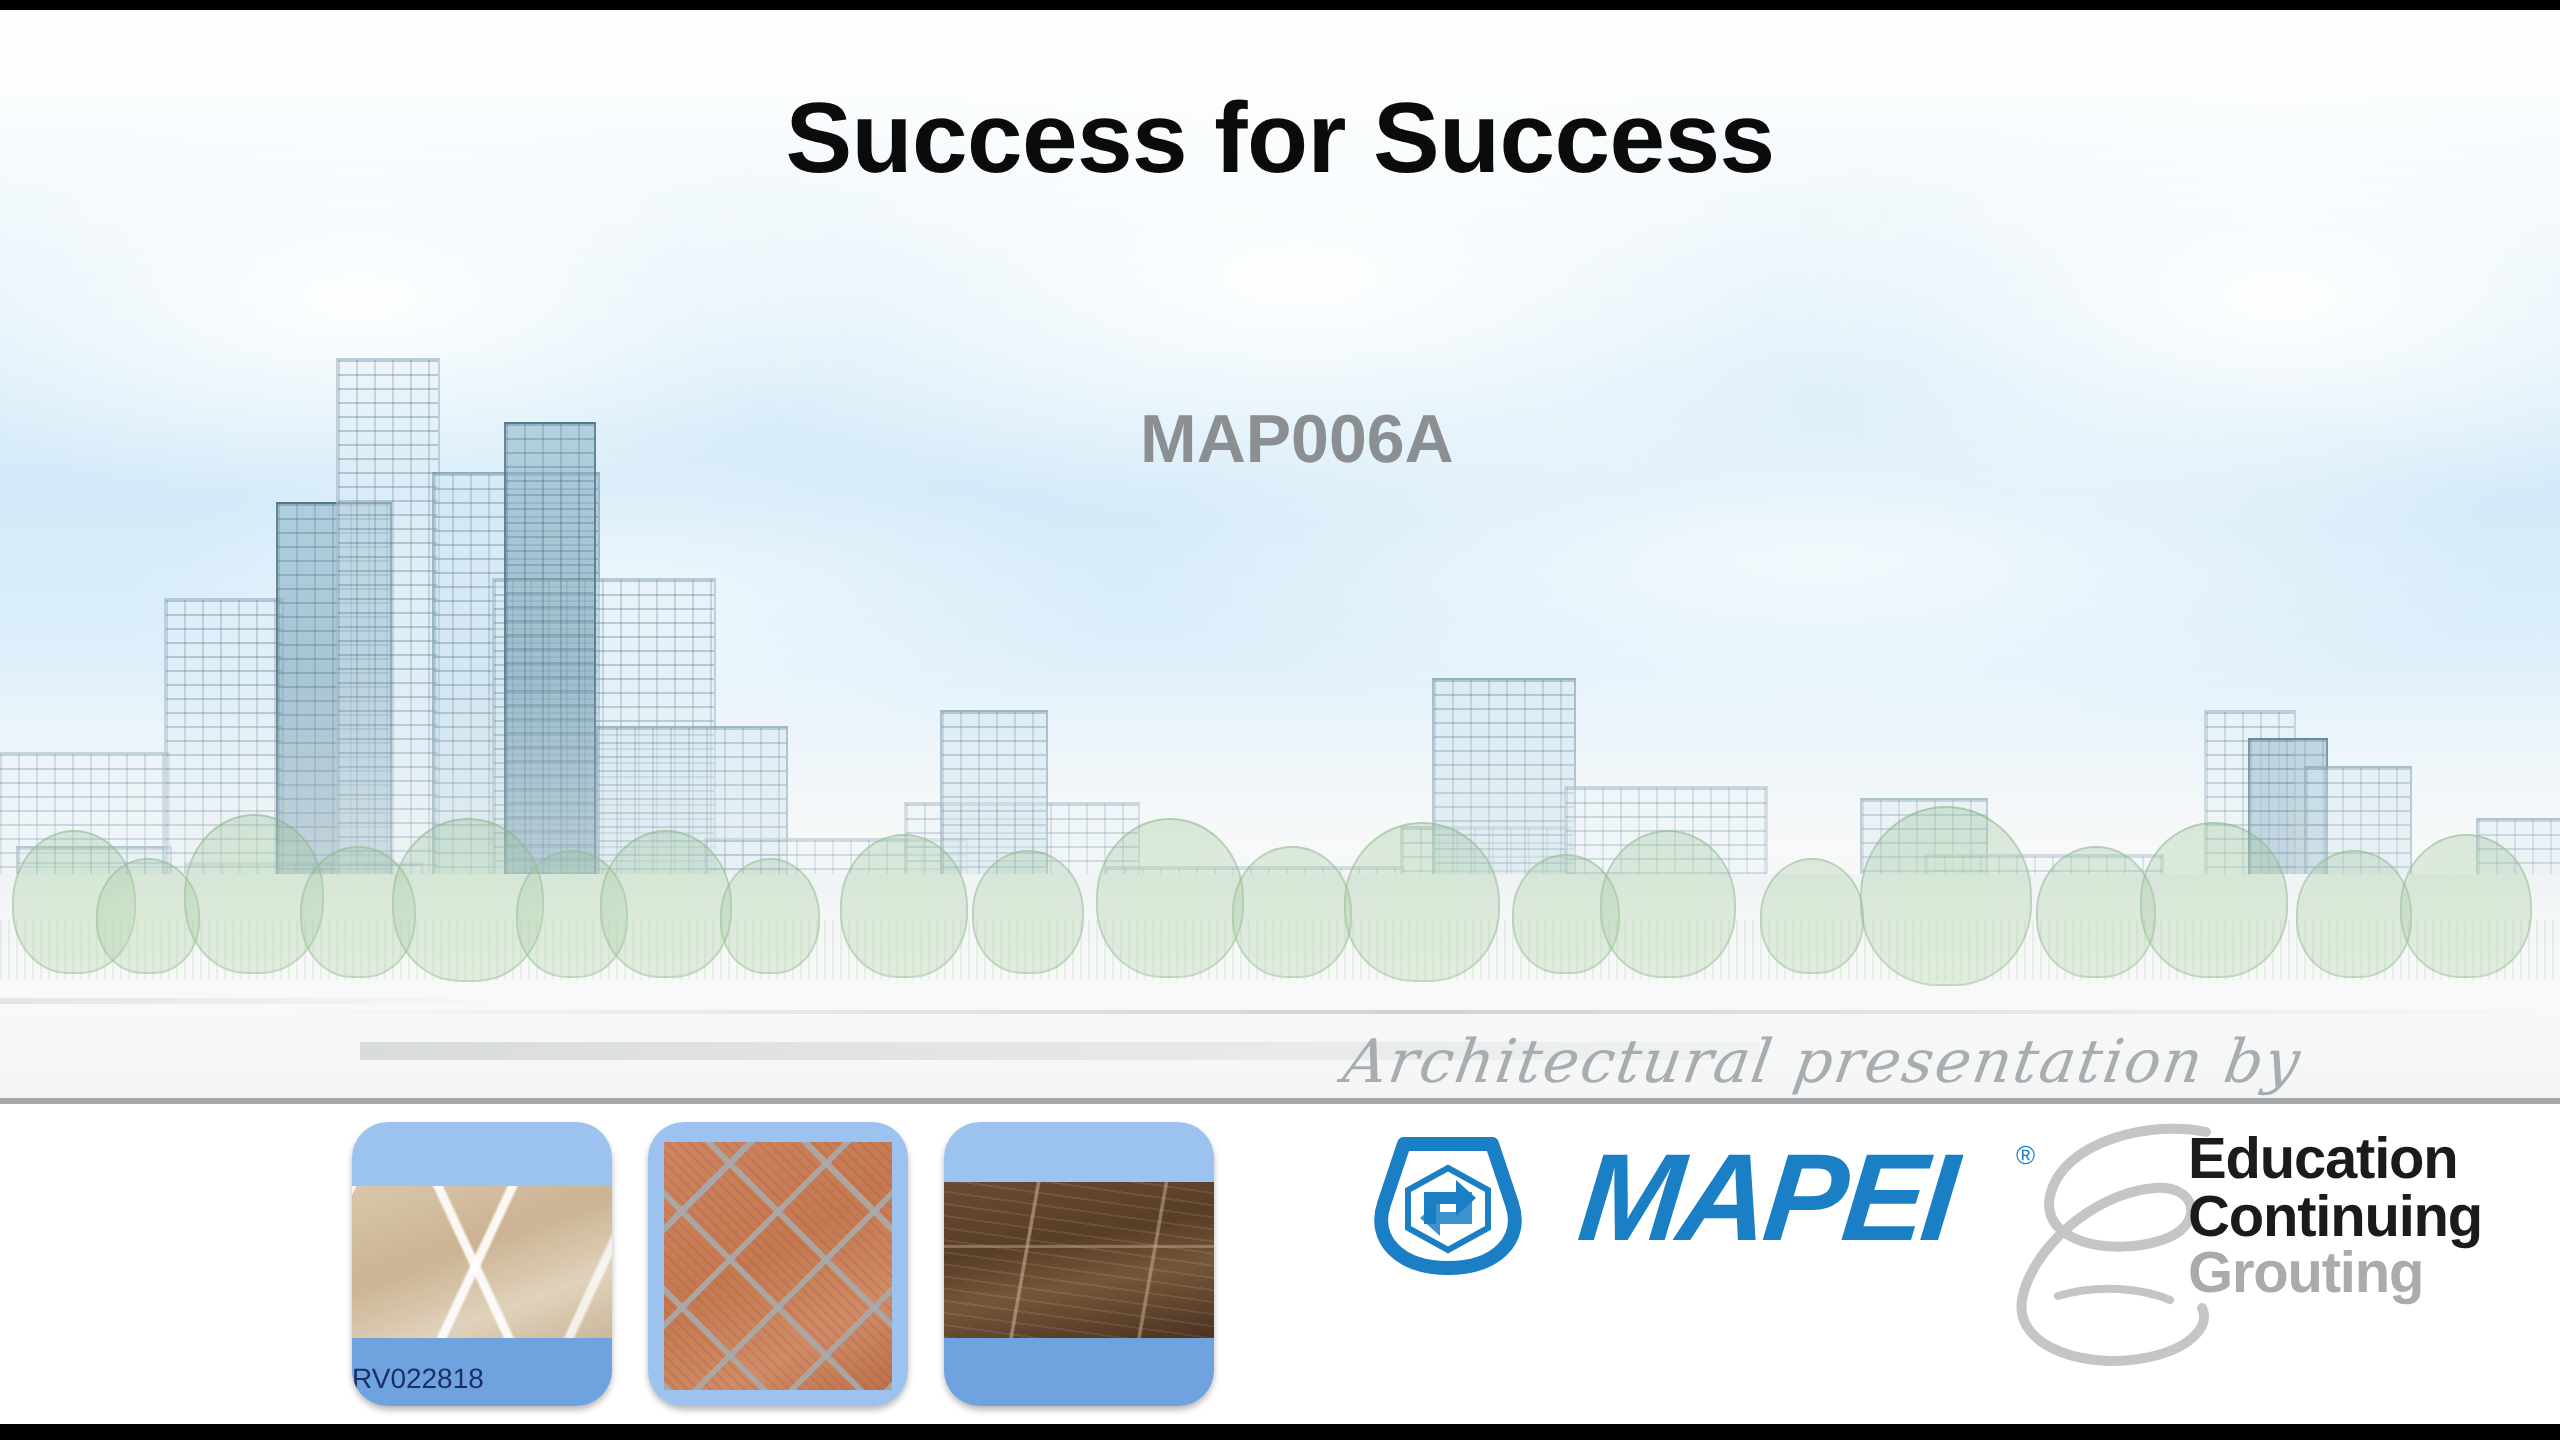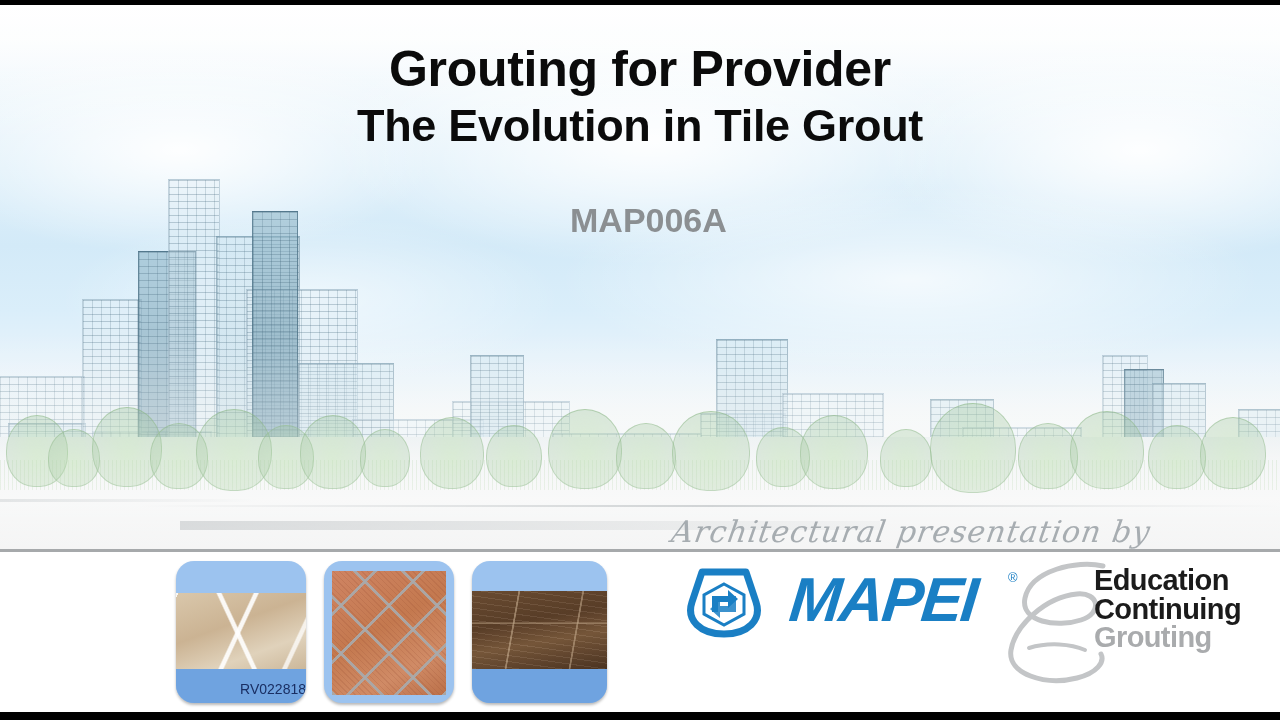--- a/index.html
+++ b/index.html
@@ -219,21 +219,21 @@
     content:""; position:absolute; inset:0;
     background:
       linear-gradient(to bottom, transparent 40%, rgba(200,175,145,.45) 40.6%, rgba(200,175,145,.45) 42%, transparent 42.6%);
   }
   .thumb-band {
     position:absolute; left:0; bottom:0; width:100%; height:34px;
     background:#6fa3e0;
   }
   .thumb-code {
     position:absolute; left:0; bottom:6px; width:100%;
-    text-align:right; font-size:14px; color:#1a2f63;
+    text-align:left; font-size:14px; color:#1a2f63;
     font-family:"Liberation Sans", sans-serif;
   }
 
   
   .mapei { position:absolute; left:672px; top:12px; }
   .mapei-mark { position:absolute; left:0; top:2px; }
   .mapei-word {
     position:absolute; left:118px; top:0px;
     font-family:"Liberation Sans Narrow","Liberation Sans", sans-serif;
     font-size:62px; font-weight:bold; font-style:italic;
@@ -330,22 +330,21 @@
     <div class="tree" style="left:1200px;top:412px; width:66px; height:72px;"></div>
 
     <div class="ground-line gl3"></div>
     <div class="ground-line gl1"></div>
     <div class="ground-line gl2"></div>
 
     <div class="haze"></div>
   </div>
 
   <div class="title-wrap">
-    <div class="title-1">Grouting for Provider</div>
-    <div class="title-2">The Evolution in Tile Grout</div>
+    <div class="title-1">Success for Success</div>
   </div>
 
   <div class="sub-wrap">
     <div class="sub-line">MAP006A</div>
   </div>
 
   <div class="script">Architectural presentation by</div>
 
   <div class="divider"></div>
 

